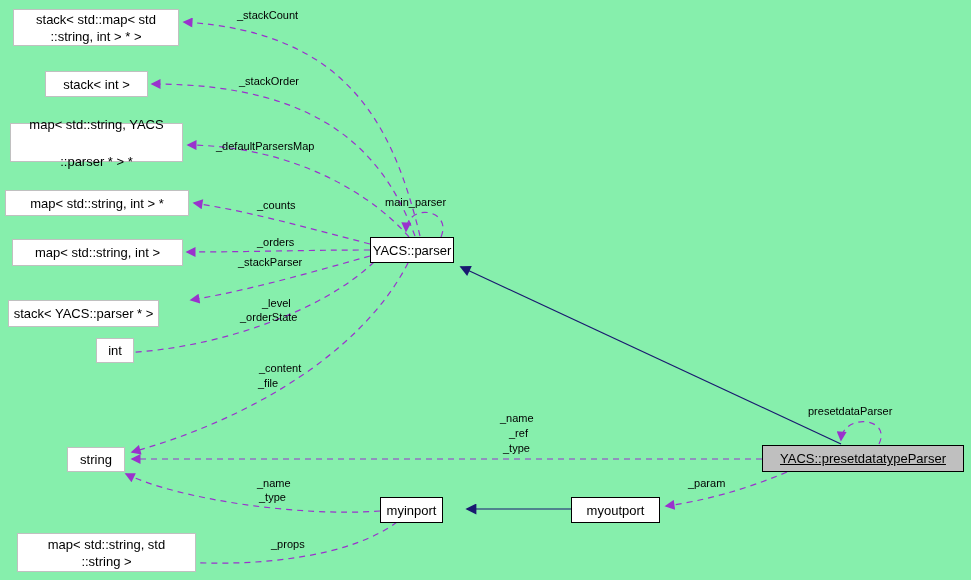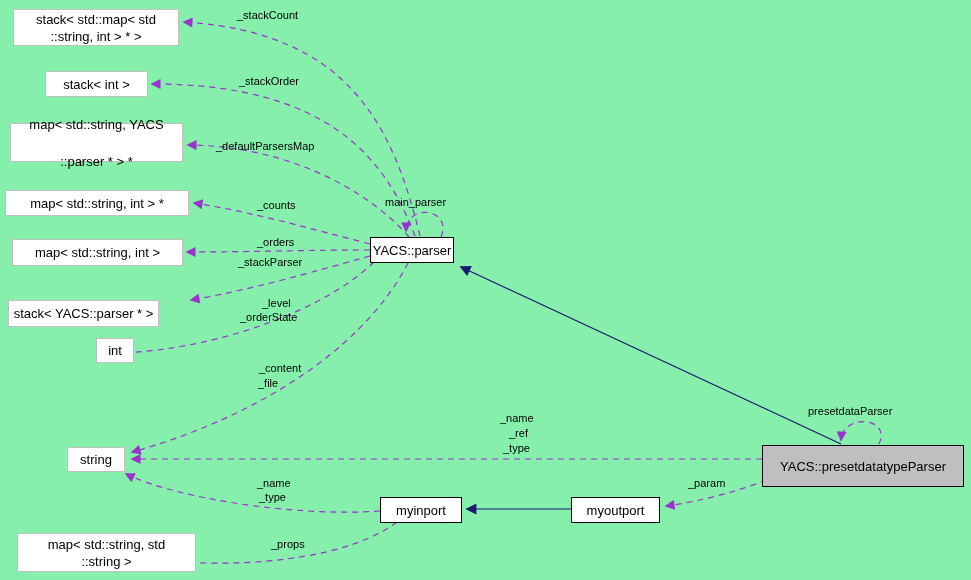--- a/index.html
+++ b/index.html
@@ -115,27 +115,27 @@
     <span>string</span>
   </div>
   <div class="node" style="left:17px; top:533px; width:179px; height:39px;">
     <span>map&lt; std::string, std</span>
     <span>::string &gt;</span>
   </div>
 
   <div class="node class" style="left:370px; top:237px; width:84px; height:26px;">
     <span>YACS::parser</span>
   </div>
-  <div class="node class" style="left:380px; top:497px; width:82px; height:26px;">
+  <div class="node class" style="left:380px; top:497px; width:63px; height:26px;">
     <span>myinport</span>
   </div>
   <div class="node class" style="left:571px; top:497px; width:89px; height:26px;">
     <span>myoutport</span>
   </div>
-  <div class="node class highlight" style="left:762px; top:445px; width:202px; height:42px;">
+  <div class="node class highlight" style="left:762px; top:445px; width:202px; height:27px;text-decoration:underline;">
     <span>YACS::presetdatatypeParser</span>
   </div>
 
   <div class="elabel" style="left:237px; top:9px;">_stackCount</div>
   <div class="elabel" style="left:239px; top:75px;">_stackOrder</div>
   <div class="elabel" style="left:216px; top:140px;">_defaultParsersMap</div>
   <div class="elabel" style="left:257px; top:199px;">_counts</div>
   <div class="elabel" style="left:257px; top:236px;">_orders</div>
   <div class="elabel" style="left:238px; top:256px;">_stackParser</div>
   <div class="elabel" style="left:262px; top:297px;">_level</div>

